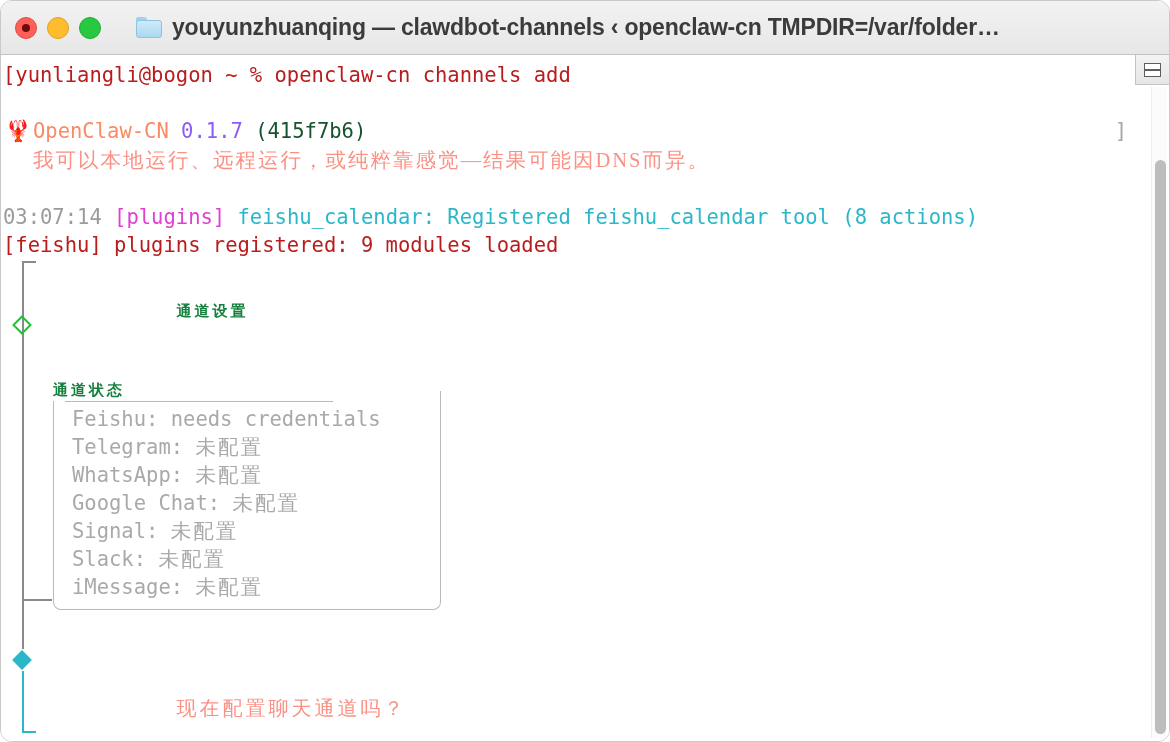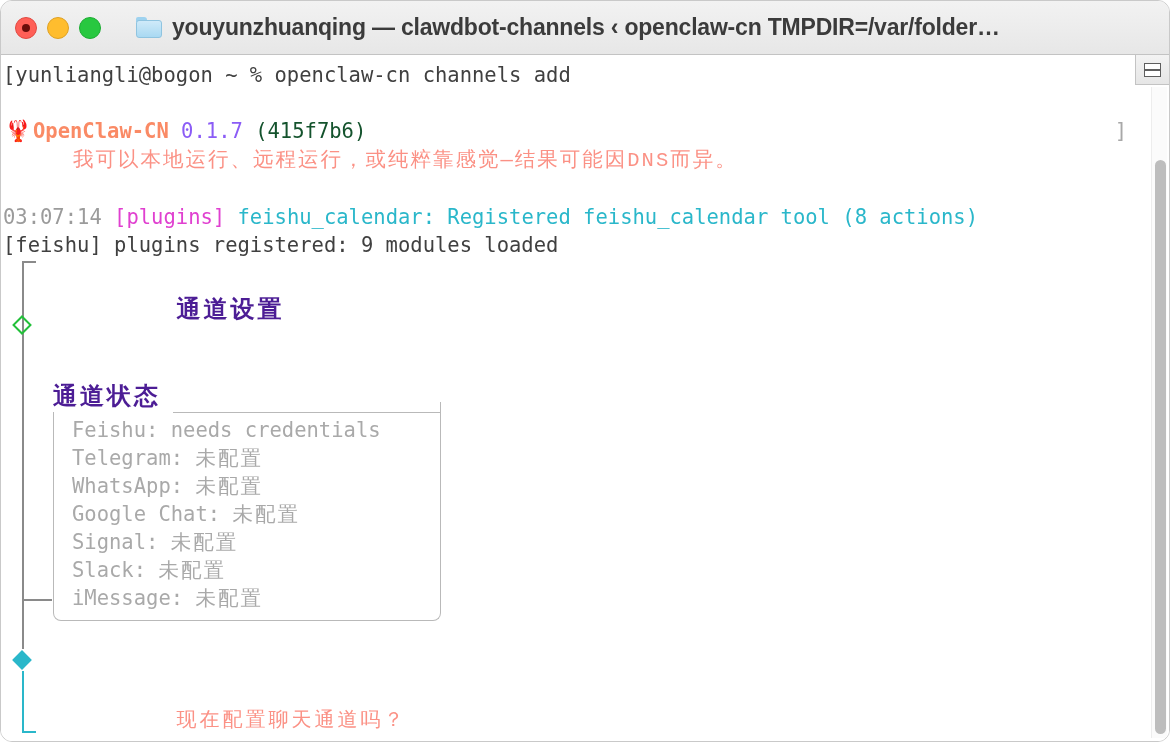--- a/index.html
+++ b/index.html
@@ -130,27 +130,26 @@
   }
   .spacer { height: 28px; }
 
   .c-dim      { color: #14532d; }
   .c-gray     { color: #9b9b9b; }
   .c-orange   { color: #fa8a65; }
   .c-orange-l { color: #8b5cf6; }
   .c-salmon   { color: #fb9185; }
   .c-cyan     { color: #2ab7ca; }
   .c-magenta  { color: #e040d0; }
-  .c-black    { color: #404040; }
-  .bold       { font-weight: bold; }
+  .c-black    { color: #b91c1c; }
+  .bold       { font-weight: normal; }
 
   .cjk {
-    font-family: Liberation Mono, monospace;
+    font-family: Liberation Serif, serif;
     letter-spacing: 2px;
-    margin-left: 40px;
   }
 
   
   .banner-row {
     display: flex;
     align-items: baseline;
     font-size: 20.5px;
     line-height: 29px;
   }
   .lobster {
@@ -212,31 +211,32 @@
   .flow-row {
     position: relative;
     padding-left: 50px;
     font-size: 20.5px;
     line-height: 28px;
     white-space: pre;
   }
 
   .section-title {
     font-family: "DejaVu Sans", "Liberation Sans", sans-serif;
-    font-size: 24px;
+    font-size: 15px;
     letter-spacing: 3px;
     font-weight: bold;
-    color: #4c1d95;
+    color: #15803d;
   }
 
   .status-head {
     display: flex;
-    align-items: flex-end;
+    align-items: flex-start;
     padding-left: 50px;
     position: relative;
+    flex-direction: column;
   }
   .status-head .rule {
     flex: 0 0 auto;
     margin-left: 12px;
     width: 268px;
     height: 0;
     border-top: 1px solid #b9b9b9;
     position: relative;
     top: 1px;
   }

